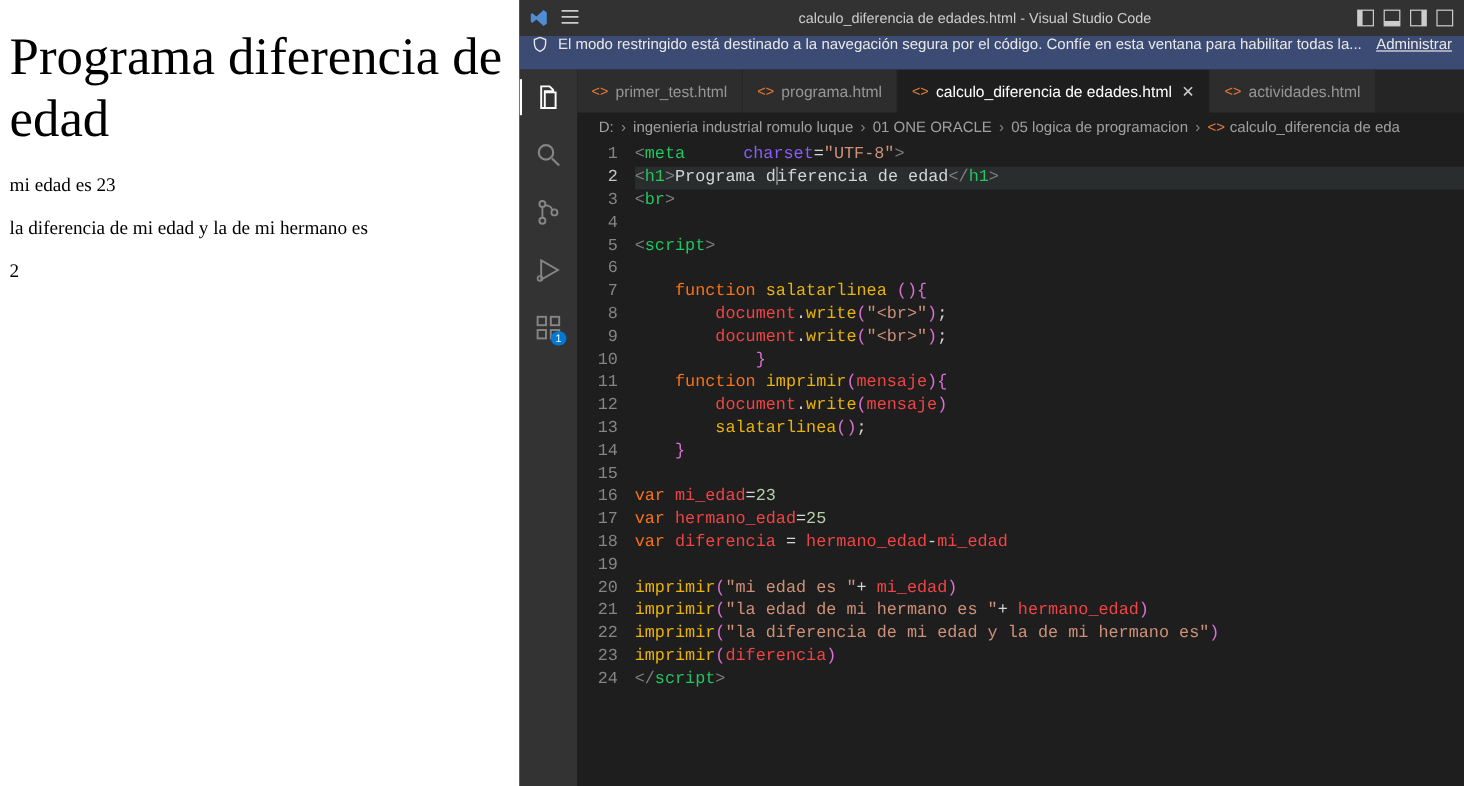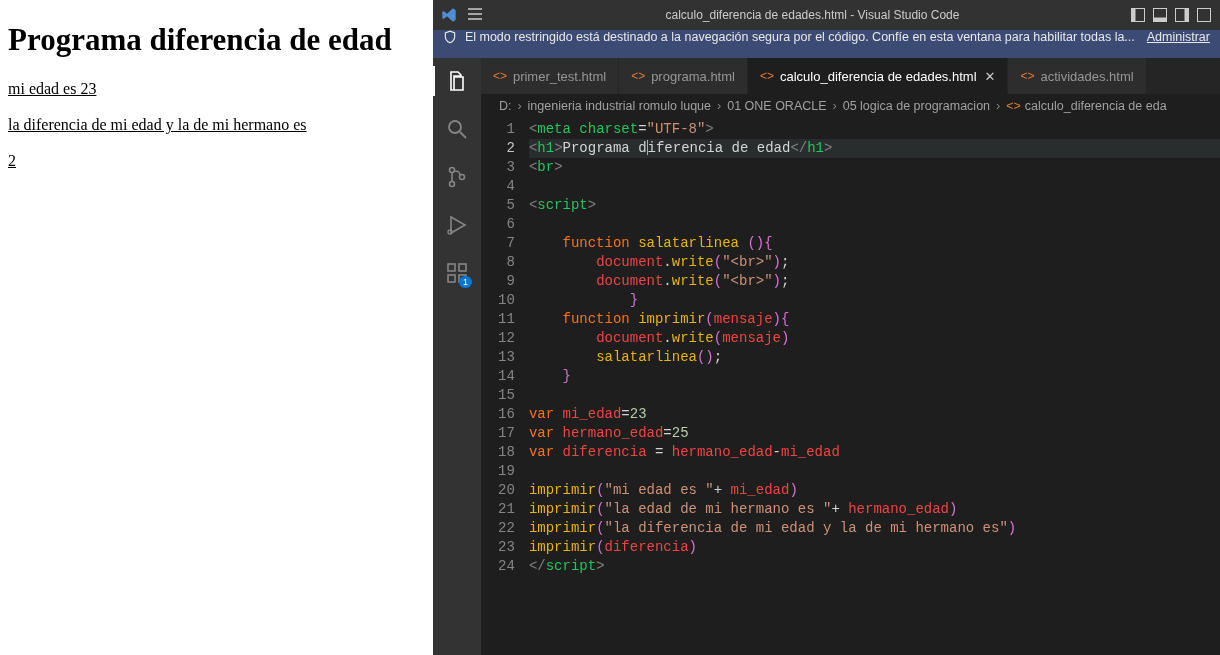--- a/index.html
+++ b/index.html
@@ -13,22 +13,22 @@
   }
   
   .browser {
     width: 480px;
     height: 655px;
     background: #fff;
     padding: 8px;
     font-family: "Times New Roman", serif;
     color: #000;
   }
-  .browser h1 { font-size: 31px; font-weight: bold; margin: 14px 0 22px 0; }
-  .browser p { font-size: 16px; margin: 18px 0; text-decoration: underline; }
+  .browser h1 { font-size: 44px; font-weight: normal; margin: 14px 0 22px 0; }
+  .browser p { font-size: 16px; margin: 18px 0; }
   
   .vscode {
     flex: 1;
     height: 655px;
     background: #1e1e1e;
     color: #cccccc;
     font-size: 13px;
     display: flex;
     flex-direction: column;
     position: relative;
@@ -122,21 +122,21 @@
     color:#858585;
     padding: 2px 14px 0 0;
     user-select:none;
   }
   .gutter .ln { height:19px; }
   .gutter .ln.cur { color:#c6c6c6; }
   .lines { flex:1; padding:2px 0 0 0; white-space:pre; color:#d4d4d4; overflow:hidden; }
   .lines .cl { height:19px; }
   .lines .hl { background:#2a2d2e; }
   .t-tag  { color:#22c55e; }
-  .t-attr { color:#22c55e; }
+  .t-attr { color:#8b5cf6;margin-left:40px; }
   .t-str  { color:#ce9178; }
   .t-kw   { color:#f97316; }
   .t-fn   { color:#eab308; }
   .t-var  { color:#ef4444; }
   .t-pun  { color:#d4d4d4; }
   .t-br   { color:#da70d6; }
   .t-num  { color:#b5cea8; }
   .t-sbr  { color:#808080; }
   .cursor-bar { display:inline-block; width:1px; height:15px; background:#aeafad; vertical-align:middle; margin:0 0 2px 0; }
 </style>

